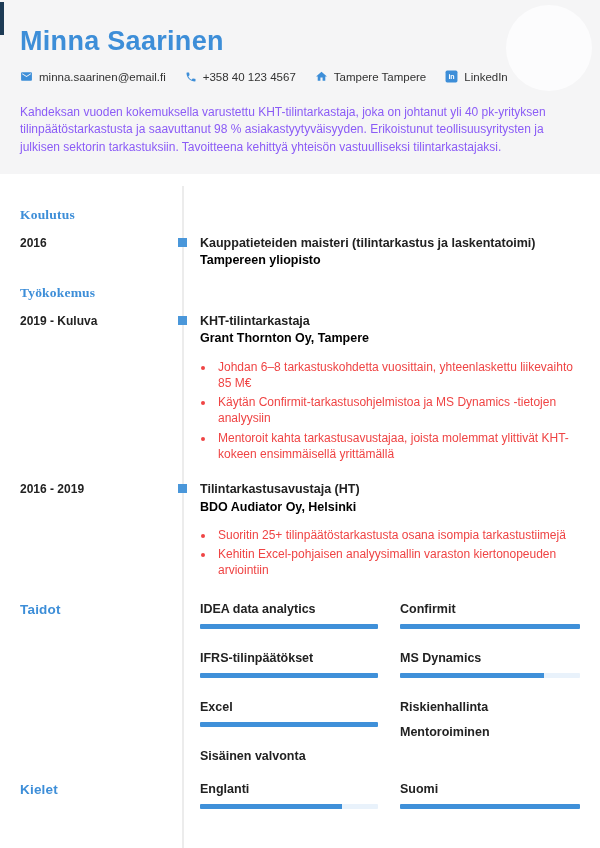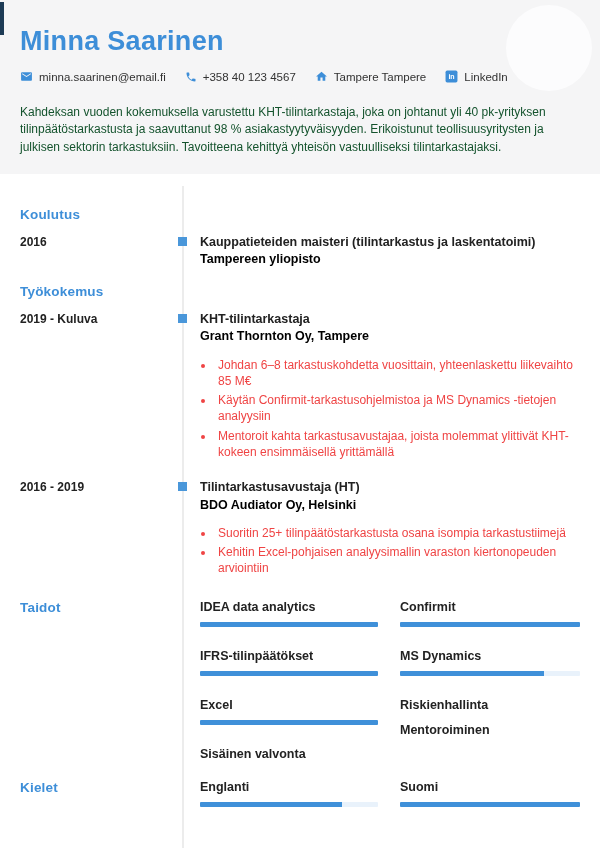--- a/index.html
+++ b/index.html
@@ -14,28 +14,28 @@
   
   .header { position:relative; background:#f5f5f6; padding:26px 20px 18px 20px; }
   .avatar {
     position:absolute; top:5px; right:8px; width:86px; height:86px;
     border-radius:50%; background:#fcfcfd;
   }
   .name { font-size:27px; font-weight:800; color:#3d8ed8; letter-spacing:.3px; margin-bottom:13px; }
   .contact-row { display:flex; align-items:center; gap:19px; margin-bottom:21px; }
   .contact-item { display:flex; align-items:center; gap:6px; font-size:11.5px; color:#323232; }
   .contact-item svg { display:block; }
-  .summary { font-size:12px; line-height:1.44; color:#14532d; max-width:562px; }
+  .summary { font-size:12px; line-height:1.44; color:#8b5cf6; max-width:562px; }
 
   
   .main { position:relative; flex:1; padding:33px 20px 0 20px; }
   .vline { position:absolute; left:182px; top:12px; bottom:0; width:2px; background:#ececec; }
   .srow { position:relative; display:grid; grid-template-columns:162px 1fr; }
   .sec-heading { font-size:13.5px; font-weight:700; color:#3d8ed8; letter-spacing:.2px; }
-  .heading-row { margin-bottom:12px; }
+  .heading-row { margin-bottom:12px;font-family:Liberation Serif, serif; }
   .date { font-size:12px; font-weight:700; color:#222; padding-top:1px; }
   .entry { position:relative; padding-left:18px; }
   .sq { position:absolute; left:-4px; top:3px; width:9px; height:9px; background:#4a97da; }
   .entry-title { font-size:12.5px; font-weight:700; color:#222; line-height:1.3; }
   .entry-sub { font-size:12.5px; font-weight:700; color:#000000; line-height:1.45; }
   .bullets { margin:11px 0 0 0; padding-left:15px; list-style:disc; }
   .bullets li { font-size:12px; line-height:1.36; color:#ef4444; margin-bottom:3px; padding-left:3px; }
   .mb-edu { margin-bottom:16px; }
   .mb-exp1 { margin-bottom:16px; }
   .mb-exp2 { margin-bottom:20px; }

